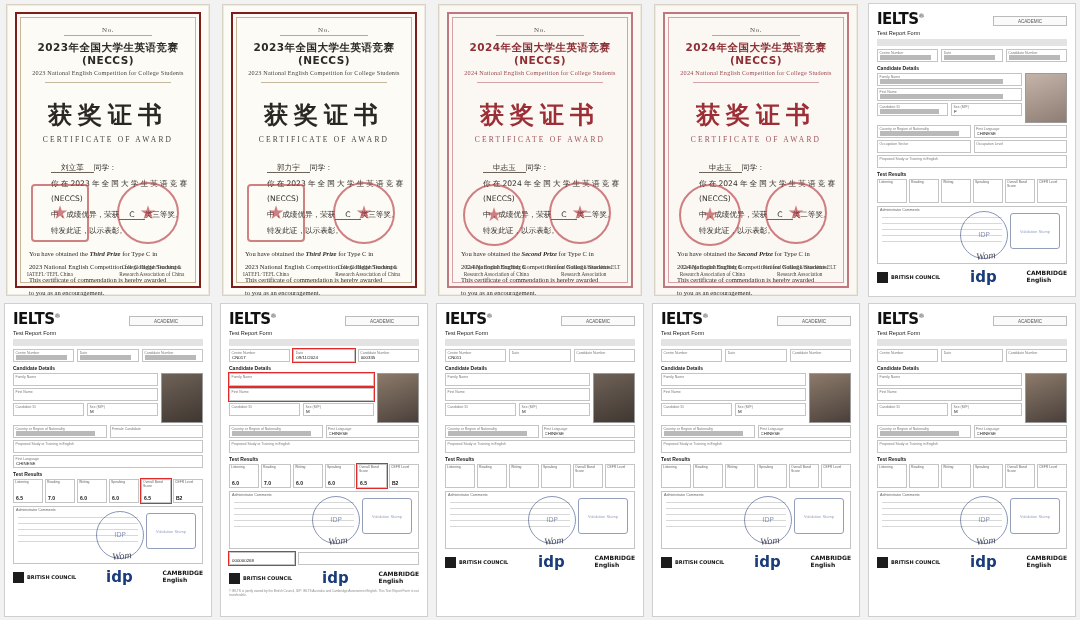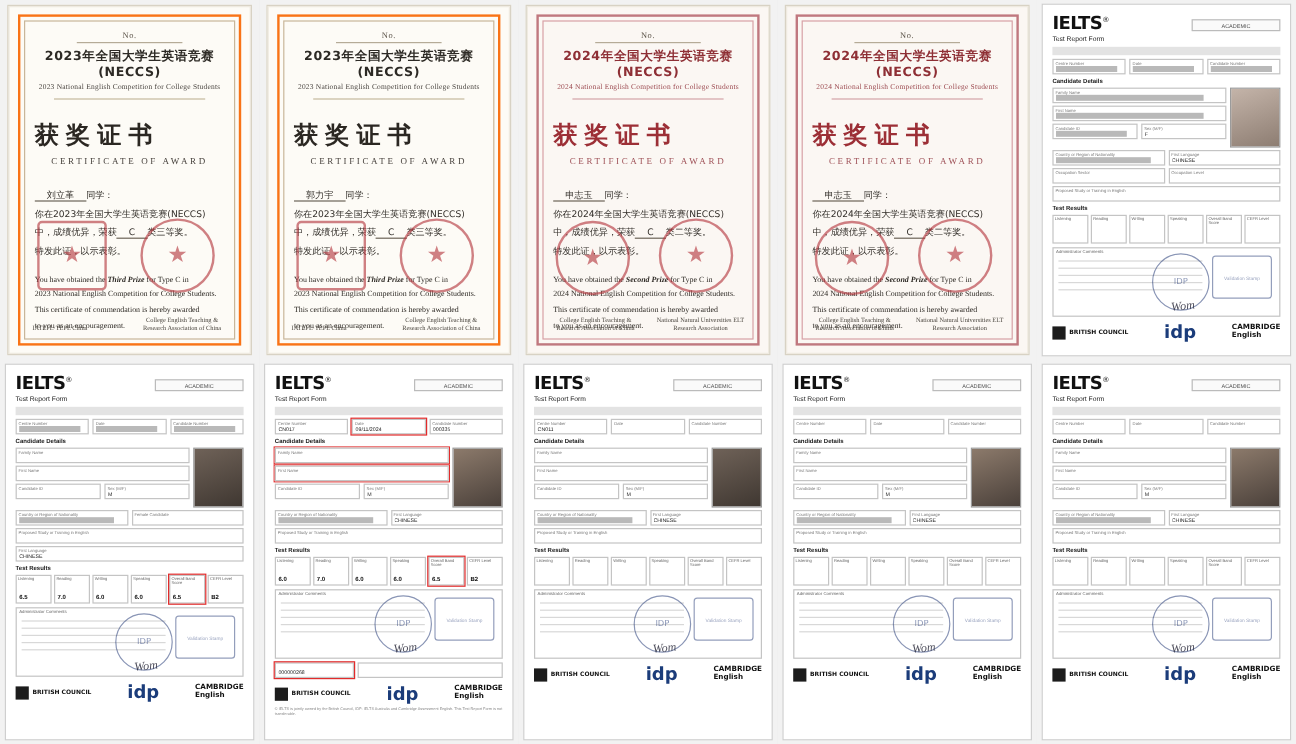--- a/index.html
+++ b/index.html
@@ -2,37 +2,37 @@
 <html><head>
 <meta charset="utf-8">
 <style>
   html,body{margin:0;padding:0;background:#ffffff;}
   body{width:1080px;height:620px;font-family:"Liberation Serif",serif;overflow:hidden;}
   .sheet{position:relative;width:1080px;height:620px;background:#e9e9e9;}
   .grid{position:absolute;inset:0;display:grid;grid-template-columns:repeat(5,216px);grid-template-rows:300px 320px;}
   .cell{position:relative;overflow:hidden;background:#f2f2f2;}
   .cert{position:absolute;left:6px;top:4px;right:6px;bottom:4px;background:#fdfbf6;border:1px solid #d8d2c4;box-shadow:0 0 0 1px #efeae0 inset;}
   .cert.pinkish{background:#fbf7f3;}
-  .cert-inner{position:absolute;left:8px;top:7px;right:8px;bottom:7px;border:2px solid #f97316;}
+  .cert-inner{position:absolute;left:8px;top:7px;right:8px;bottom:7px;border:2px solid #7f1d1d;}
   .cert-inner.red{border-color:#c0787f;}
   .cert-inner:after{content:"";position:absolute;left:3px;top:3px;right:3px;bottom:3px;border:1px solid #c9b699;}
   .cert-inner.red:after{border-color:#d7a0a6;}
   .c-pad{position:absolute;left:12px;right:12px;top:8px;bottom:8px;}
   .no-line{font-size:7px;color:#5a5247;text-align:center;letter-spacing:.5px;border-bottom:1px solid #b5ab97;width:56%;margin:4px auto 5px auto;padding-bottom:1px;}
   .cn-title{font-size:10.5px;color:#2d2a25;text-align:center;font-weight:bold;letter-spacing:.5px;line-height:1.25;font-family:"DejaVu Sans",sans-serif;}
   .cn-title.red{color:#8e2f35;}
   .en-title{font-size:6.2px;color:#4a4540;text-align:center;letter-spacing:.2px;margin-top:2px;font-family:"Liberation Serif",serif;}
   .en-title.red{color:#9c4a50;}
   .rule{height:1px;background:#c6b89c;margin:6px 16px 0 16px;}
   .rule.red{background:#d3a3a8;}
-  .big-cn{font-size:20px;color:#2b2722;font-weight:bold;letter-spacing:6px;margin-top:16px;font-family:Liberation Serif, serif;}
+  .big-cn{font-size:24px;color:#2b2722;text-align:center;font-weight:bold;letter-spacing:6px;margin-top:16px;font-family:Liberation Serif, serif;}
   .big-cn.red{color:#9c2f36;}
   .big-en{font-size:7.5px;color:#4a4540;text-align:center;letter-spacing:2.2px;margin-top:4px;}
   .big-en.red{color:#a0545a;}
-  .body-cn{font-size:7.6px;color:#332f2a;line-height:2.05;margin-top:16px;text-align:justify;font-family:"DejaVu Sans",sans-serif;}
+  .body-cn{font-size:7.6px;color:#332f2a;line-height:2.05;margin-top:16px;text-align:justify;font-family:"DejaVu Sans",sans-serif;margin-left:22px;}
   .body-cn .u{border-bottom:1px solid #6d6458;padding:0 10px;}
   .body-en{font-size:6.6px;color:#2f2b26;line-height:1.95;margin-top:10px;}
   .body-en b{font-style:italic;}
   .seals{position:absolute;left:10px;right:10px;bottom:42px;height:62px;}
   .seal{position:absolute;width:58px;height:58px;border:2px solid #b4353c;border-radius:50%;opacity:.62;}
   .seal:after{content:"★";position:absolute;left:50%;top:50%;transform:translate(-50%,-52%);color:#b4353c;font-size:19px;}
   .seal.l{left:4px;top:2px;}
   .seal.r{right:10px;top:0;}
   .seal.sq{border-radius:4px;width:54px;height:54px;}
   .footlogos{position:absolute;left:10px;right:10px;bottom:8px;display:flex;justify-content:space-between;align-items:flex-end;}

